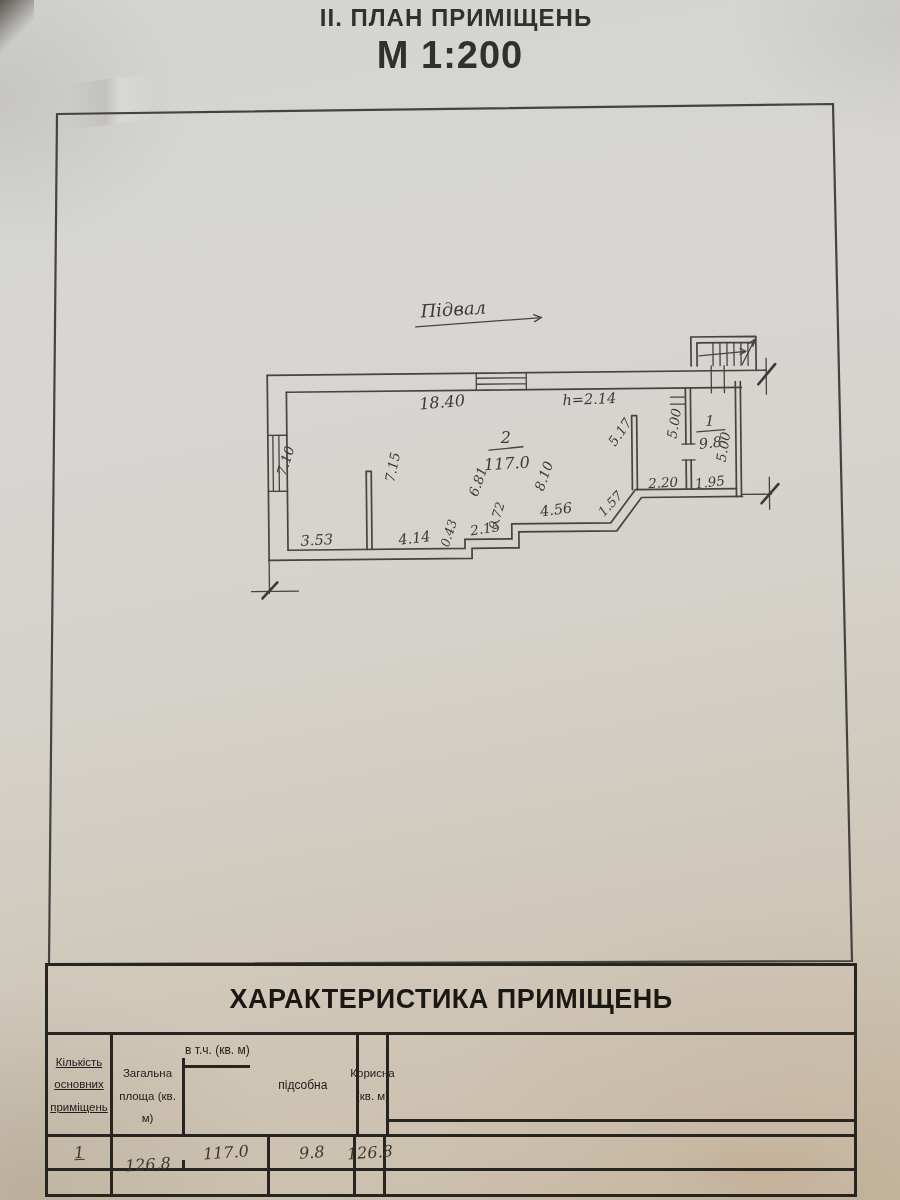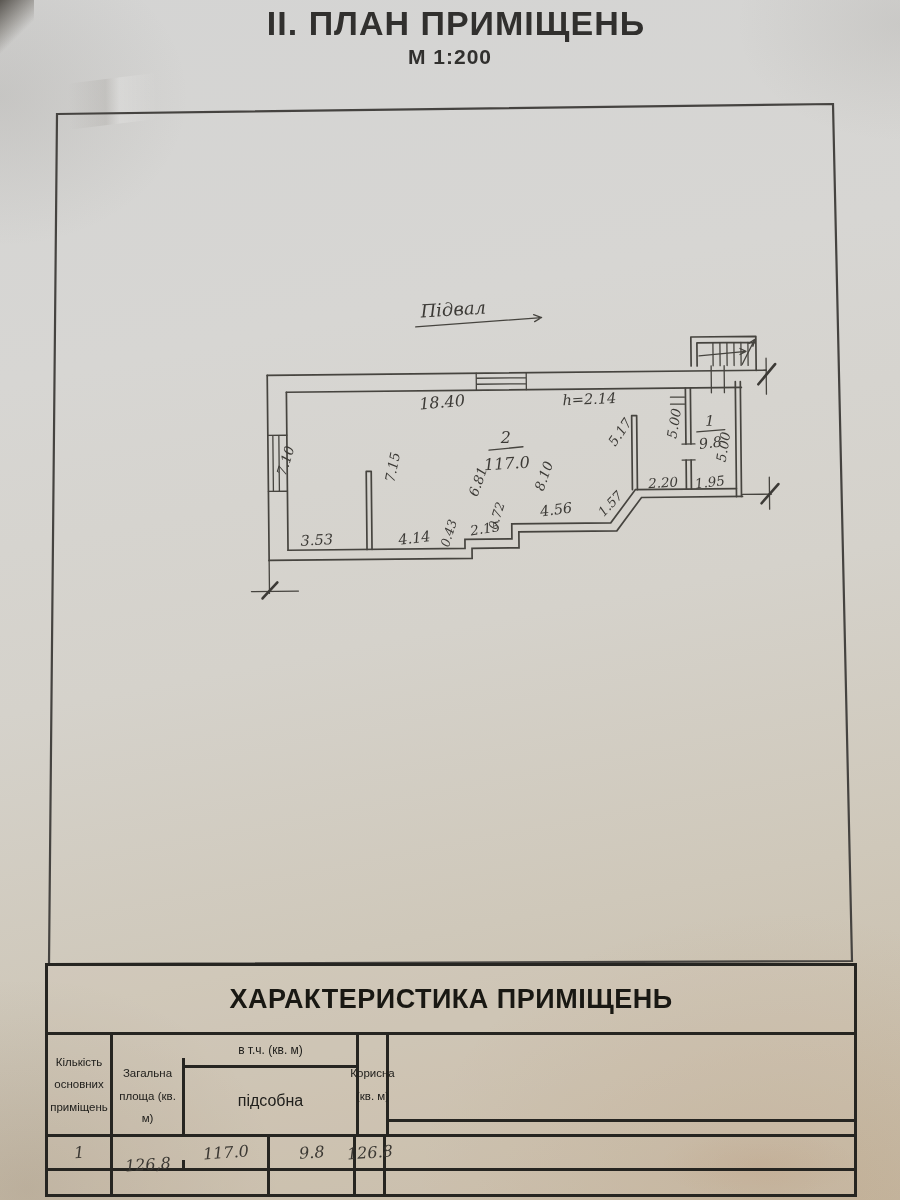--- a/index.html
+++ b/index.html
@@ -20,48 +20,48 @@
   .crease{
     position:absolute;left:0;top:78px;width:230px;height:46px;
     background:linear-gradient(96deg,transparent 30%,rgba(110,104,95,0.12) 46%,rgba(255,255,255,0.18) 52%,transparent 68%);
     transform:rotate(-7deg);
   }
   .stain{
     position:absolute;left:660px;top:1130px;width:200px;height:70px;border-radius:50%;
     background:radial-gradient(closest-side,rgba(164,96,52,0.10),transparent);
   }
   .titles{position:absolute;left:0;top:4px;width:900px;text-align:center;color:#31302e;}
-  .title-main{font-size:34px;font-weight:700;letter-spacing:1px;padding-left:12px;}
-  .title-scale{font-size:21px;font-weight:700;margin-top:2px;letter-spacing:1px;}
+  .title-main{font-size:24px;font-weight:700;letter-spacing:1px;padding-left:12px;}
+  .title-scale{font-size:38px;font-weight:700;margin-top:2px;letter-spacing:1px;}
   svg.plan-svg{position:absolute;left:0;top:0;}
   .pen{stroke:#46443f;stroke-width:1.7;fill:none;stroke-linecap:round;}
   .pen-thin{stroke:#46443f;stroke-width:1.3;fill:none;stroke-linecap:round;}
   .pen-slash{stroke:#3c3a36;stroke-width:2.6;fill:none;stroke-linecap:round;}
   .frame{stroke:#454340;stroke-width:2.2;fill:none;}
   .hw{font-family:"DejaVu Serif",serif;font-style:italic;fill:#3c3a36;}
   
   .char-table{
     position:absolute;left:45px;top:963px;width:812px;height:234px;
     border:3px solid #262521;box-sizing:border-box;color:#21201d;
     display:flex;flex-direction:column;background:rgba(210,200,182,0.25);
   }
   .t-row{display:flex;box-sizing:border-box;}
   .t-title{height:76px;border-bottom:3px solid #262521;align-items:center;justify-content:center;}
   .t-title-text{font-size:27px;font-weight:700;letter-spacing:0.5px;color:#191813;}
   .t-head{height:112px;border-bottom:3px solid #262521;}
   .t-data{height:34px;border-bottom:3px solid #262521;}
   .t-ghost{flex:1;}
   .cell{box-sizing:border-box;border-right:3px solid #262521;display:flex;align-items:center;justify-content:center;text-align:center;}
-  .c1{width:65px;} .c2{width:72px;margin-top:23px;} .c3{width:85px;} .c4{width:86px;} .c5{width:30px;} .c6{flex:1;border-right:none;position:relative;}
+  .c1{width:65px;text-decoration:underline;} .c2{width:72px;margin-top:23px;} .c3{width:85px;} .c4{width:86px;} .c5{width:30px;} .c6{flex:1;border-right:none;position:relative;}
   .hcell{font-size:11.5px;line-height:1.95;}
-  .group34{width:174px;display:flex;flex-direction:column;padding:0;align-items:stretch;justify-content:flex-start;}
+  .group34{width:174px;display:flex;flex-direction:row;padding:0;align-items:stretch;justify-content:flex-start;}
   .group-top{height:30px;border-bottom:3px solid #262521;display:flex;align-items:center;justify-content:center;font-size:12px;}
   .group-bottom{flex:1;display:flex;}
   .sub3{width:85px;border-right:3px solid #262521;display:flex;align-items:center;justify-content:center;font-size:12px;box-sizing:border-box;}
-  .sub4{flex:1;display:flex;align-items:center;justify-content:center;font-size:16px;}
+  .sub4{flex:1;display:flex;align-items:center;justify-content:center;font-size:12px;}
   .c6-line{position:absolute;left:0;right:0;top:84px;border-top:3px solid #262521;}
   .dcell{font-family:"DejaVu Serif",serif;font-style:italic;font-size:16px;color:#3b3833;}
   .dcell span{display:inline-block;transform:rotate(-4deg);}
 </style>
 </head>
 <body>
 
 <div class="page">
 
   <div class="corner-fold"></div>

